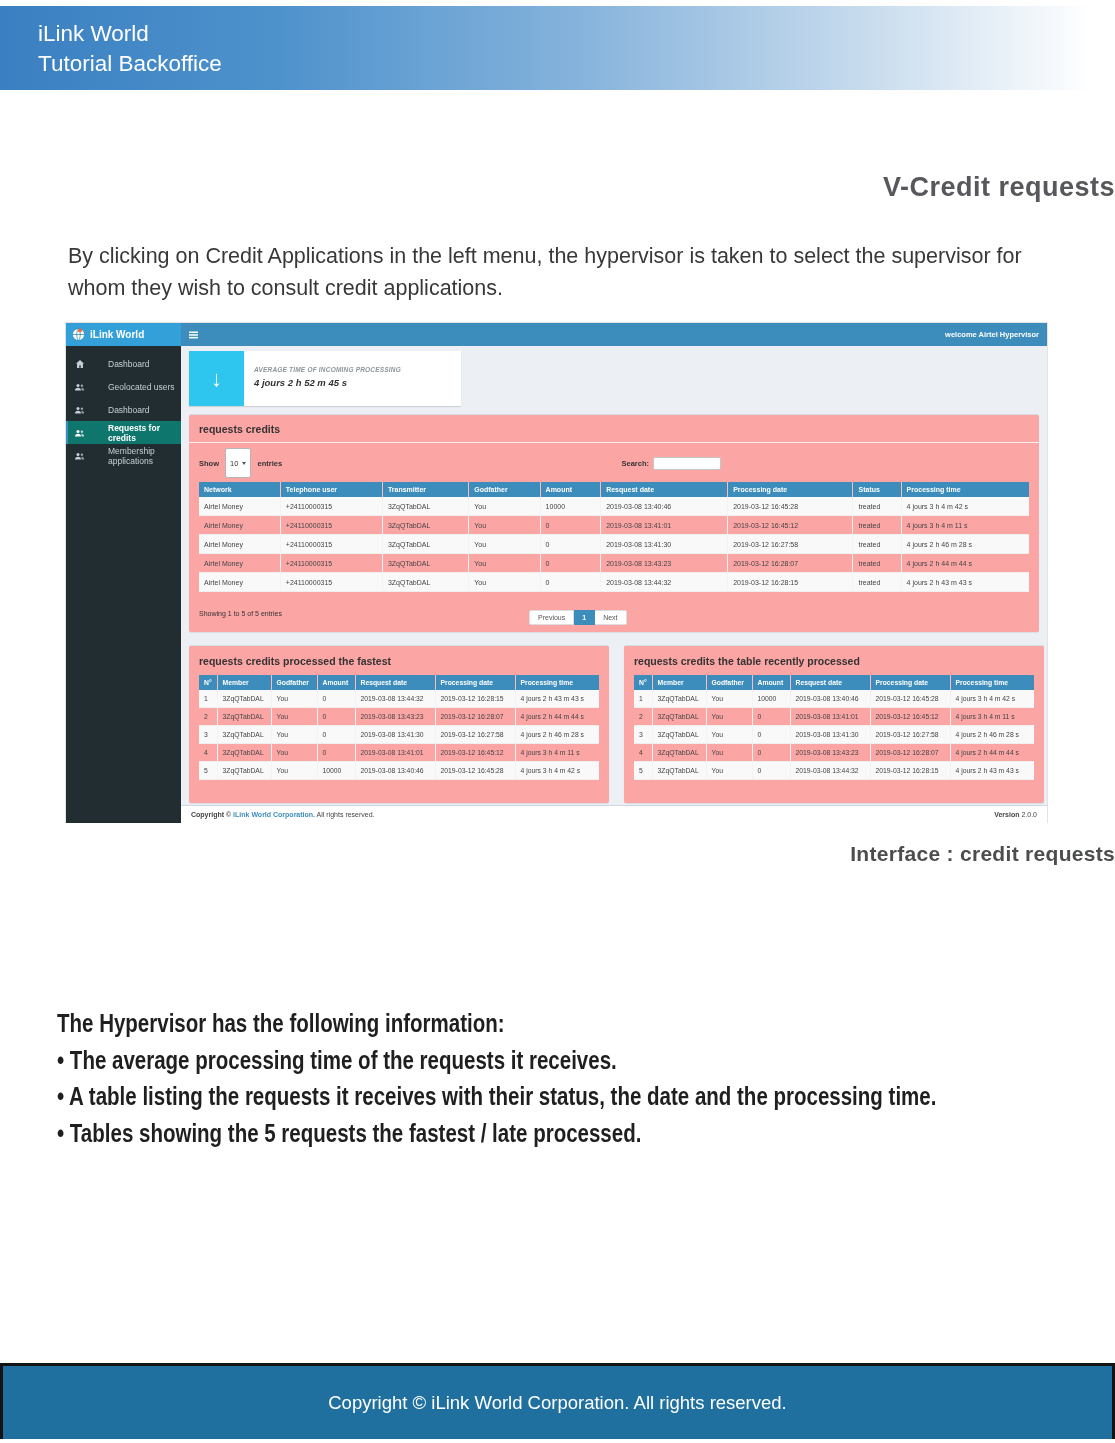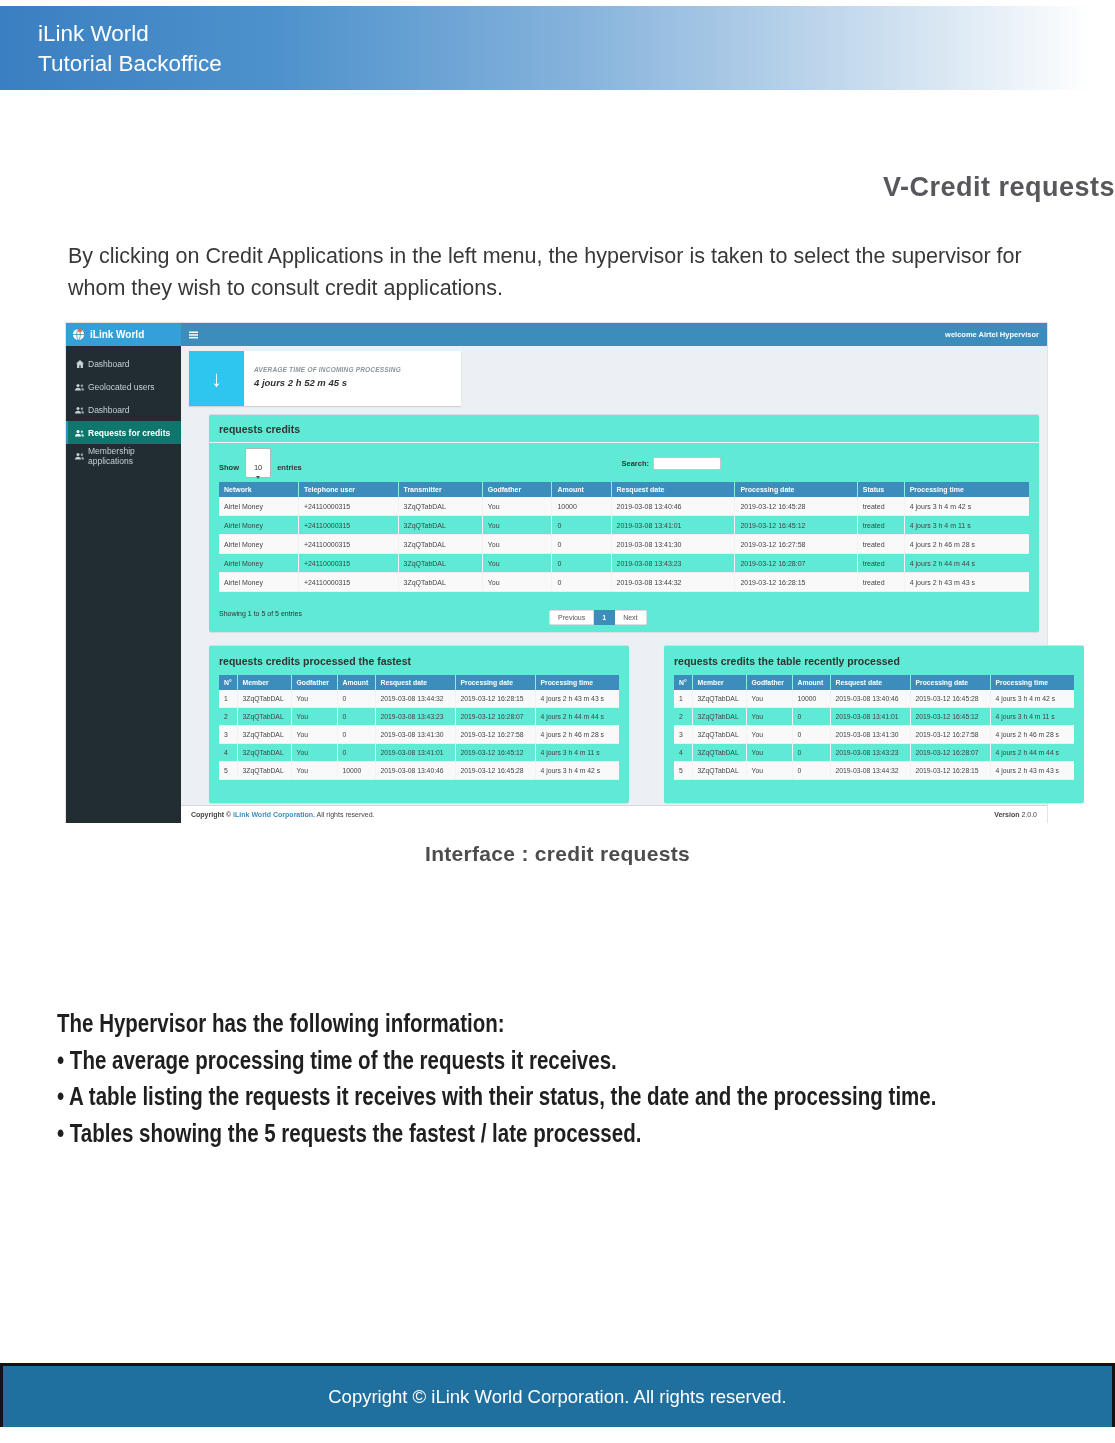--- a/index.html
+++ b/index.html
@@ -7,66 +7,66 @@
   .page { position:relative; width:1115px; height:1443px; background:#fff; overflow:hidden; }
 
   
   .doc-header { position:absolute; top:6px; left:0; width:100%; height:84px;
     background:linear-gradient(90deg,#3a7fc1 0%,#4e92cc 25%,#86b3dc 52%,#c8dcee 78%,#ffffff 98%);
     color:#fff; padding:13px 0 0 38px; font-size:22.5px; line-height:30px; font-weight:400; }
   .doc-title { position:absolute; top:172px; left:0; width:100%; text-align:right;
     font-size:27px; font-weight:bold; color:#57585b; letter-spacing:.5px; }
   .doc-intro { position:absolute; top:240px; left:68px; width:990px;
     font-size:21.5px; line-height:32px; color:#38383a; }
-  .caption { position:absolute; top:842px; left:0; width:100%; text-align:center;
+  .caption { position:absolute; top:842px; left:0; width:100%; text-align:right;
     font-size:21px; font-weight:bold; color:#4c4d4f; letter-spacing:.3px; }
   .info-block { position:absolute; top:1005px; left:57px; width:1295px;
     font-size:25px; font-weight:bold; color:#1f1f1f; line-height:36.5px;
     transform:scaleX(.82); transform-origin:left top; }
-  .page-footer { position:absolute; top:1363px; left:0; width:100%; height:64px;
+  .page-footer { position:absolute; top:1363px; left:0; width:100%; height:76px;
     background:#20709f; border:3px solid #131313; border-bottom:none;
     display:flex; align-items:center; justify-content:center; color:#fff; font-size:18.5px; }
 
   
   .shot { position:absolute; top:322px; left:65px; width:983px; height:501px;
     background:#ecf0f5; border:1px solid #e3e3e3; font-family:"Liberation Sans", sans-serif; }
   .topbar { height:23px; display:flex; }
   .logo { width:115px; background:#34a0d9; display:flex; align-items:center; gap:5px;
     padding-left:6px; color:#fff; font-weight:bold; font-size:10px; cursor:pointer; }
   .navbar { flex:1; background:#3c8dbc; display:flex; align-items:center;
     justify-content:space-between; padding:0 8px; }
   .welcome { color:#fff; font-size:7.5px; font-weight:bold; cursor:pointer; }
   .app-body { display:flex; height:477px; }
   .sidebar { width:115px; background:#222d32; padding-top:6px; flex:none; }
-  .sb-item { height:23px; display:flex; align-items:center; gap:4px; padding-left:9px;
+  .sb-item { height:23px; display:flex; align-items:center; gap:24px; padding-left:9px;
     color:#c5d0d6; font-size:8.5px; cursor:pointer; }
   .sb-item.active { background:#0f766e; color:#fff; font-weight:bold;
     border-left:2px solid #3c8dbc; padding-left:7px; }
   .sb-icon { display:inline-flex; width:9px; justify-content:center; color:inherit; }
   .main-col { flex:1; display:flex; flex-direction:column; background:#ecf0f5; min-width:0; }
   .content { flex:1; padding:5px 8px 0; }
 
   .stat-card { width:272px; height:55px; background:#fff; display:flex;
     box-shadow:0 1px 1px rgba(0,0,0,.12); margin-bottom:8px; }
   .stat-icon { width:55px; flex:none; background:#2ec6ee; color:#fff; font-size:22px;
     display:flex; align-items:center; justify-content:center; }
   .stat-text { padding:15px 10px; overflow:hidden;font-style:italic; }
   .stat-label { font-size:6.5px; color:#8d9499; font-weight:bold; letter-spacing:.2px; white-space:nowrap; }
   .stat-value { font-size:9.5px; font-weight:bold; color:#333; margin-top:4px; }
 
-  .panel { background:#5eead4; border-top:1px solid #d8dde4; border-radius:2px;
-    box-shadow:0 1px 1px rgba(0,0,0,.08);margin-left:20px; }
+  .panel { background:#fca5a5; border-top:1px solid #d8dde4; border-radius:2px;
+    box-shadow:0 1px 1px rgba(0,0,0,.08); }
   .main-panel { height:218px; }
   .panel-title { font-size:10.5px; font-weight:bold; color:#333; padding:8px 10px 7px;
     border-bottom:1px solid #f0f0f0; }
   .table-controls { display:flex; align-items:center; justify-content:space-between;
     padding:5px 10px 4px; font-size:7.5px; color:#333; font-weight:bold; }
   .select { display:inline-flex; align-items:center; justify-content:space-between; gap:4px;
     border:1px solid #b5b5b5; border-radius:2px; padding:14px 4px; margin:0 4px;
-    min-width:26px; height:23px; font-weight:normal; cursor:pointer; background:#fff;flex-direction:column; }
+    min-width:26px; height:23px; font-weight:normal; cursor:pointer; background:#fff; }
   .caret { width:0; height:0; border-left:2.5px solid transparent;
     border-right:2.5px solid transparent; border-top:3.5px solid #555; }
   .search-ctrl { display:flex; align-items:center; gap:4px; margin-right:308px; }
   .search-input { width:68px; height:13px; border:1px solid #c6c6c6; border-radius:2px;
     font-size:7px; padding:0 3px; }
 
   table.dt { border-collapse:collapse; width:calc(100% - 20px); margin:0 10px; table-layout:fixed; }
   .dt th { background:#3c8dbc; color:#fff; font-size:7px; font-weight:bold; text-align:left;
     padding:4px 5px; border-right:1px solid rgba(255,255,255,.25);
     white-space:nowrap; overflow:hidden; }

